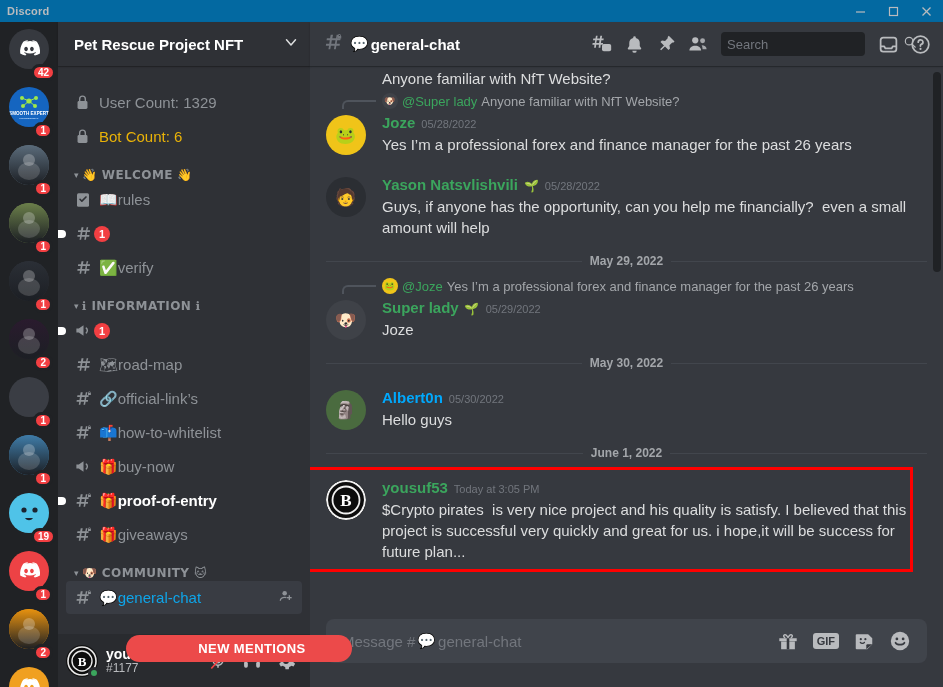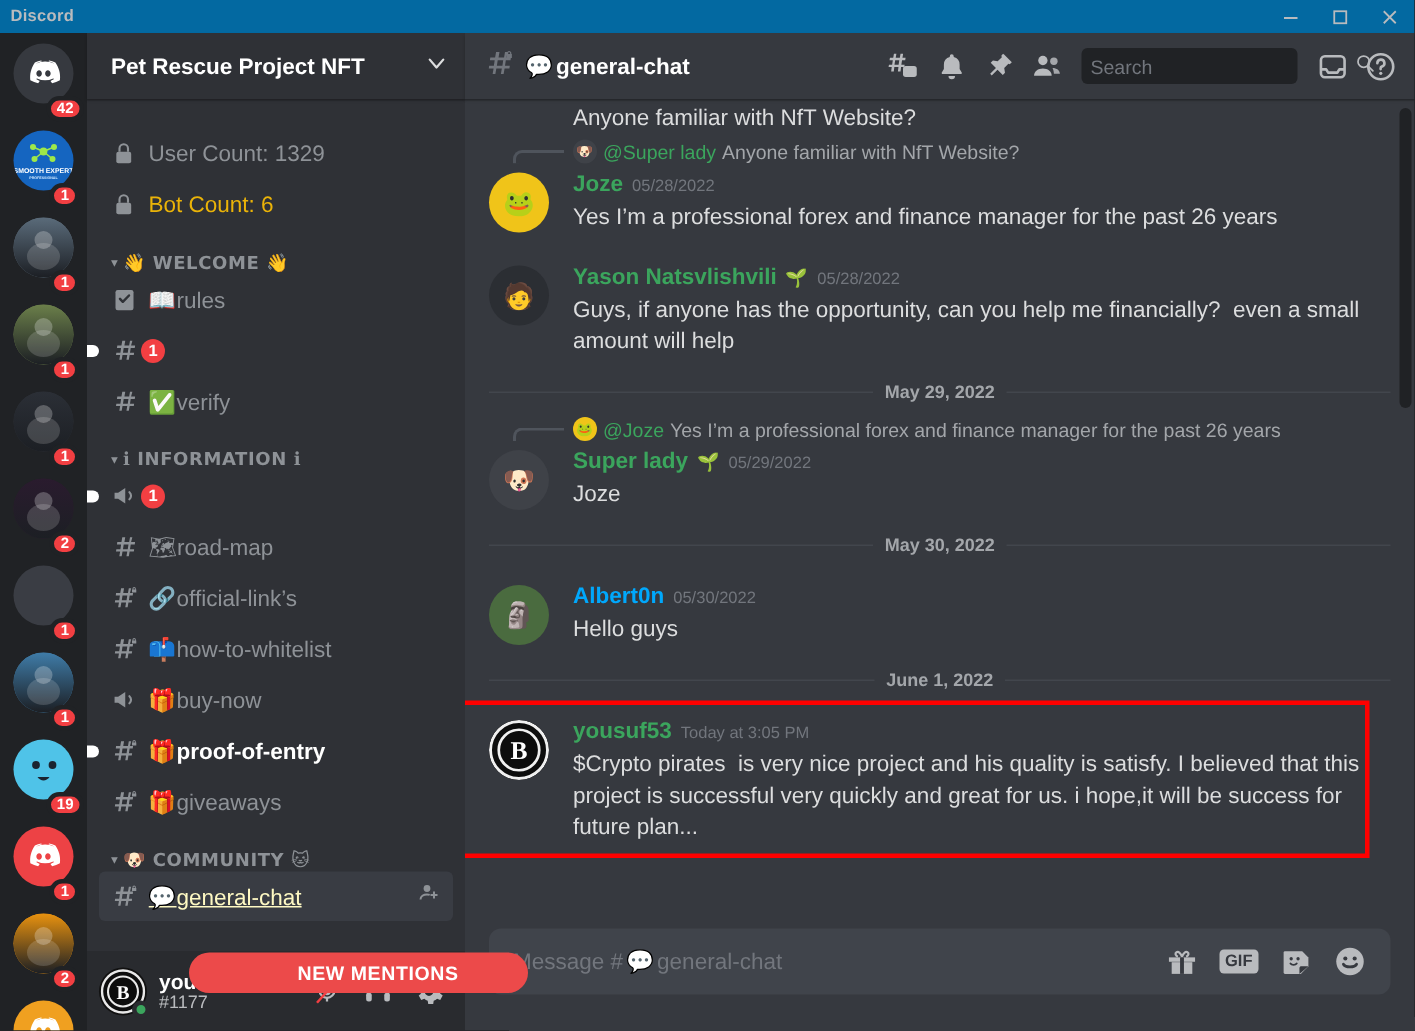--- a/index.html
+++ b/index.html
@@ -65,21 +65,21 @@
     position: relative; height: 33px; margin: 1px 8px 1px 8px;
     display: flex; align-items: center; border-radius: 4px; padding: 0 8px;
   }
   .chanrow.active { background: #393c43; }
   .chan-icon { width: 20px; min-width: 20px; color: #8e9297; display: flex; align-items: center; }
   .chan-label {
     font-size: 15px; color: #8e9297; margin-left: 5px;
     white-space: nowrap; overflow: hidden; text-overflow: ellipsis; flex: 1;
   }
   .chanrow.unread .chan-label { color: #fff; font-weight: bold; }
-  .chanrow.active .chan-label { color: #fef9c3; text-decoration: underline; }
+  .chanrow.active .chan-label { color: #0ea5e9; }
   .mention {
     min-width: 16px; height: 16px; border-radius: 8px; background: #f23f42;
     color: #fff; font-size: 11px; font-weight: bold;
     display: flex; align-items: center; justify-content: center; padding: 0 4px;
   }
   .unread-dot {
     position: absolute; left: -8px; top: 50%; transform: translateY(-50%);
     width: 8px; height: 8px; background: #fff; border-radius: 0 4px 4px 0;
   }
   .cat {

